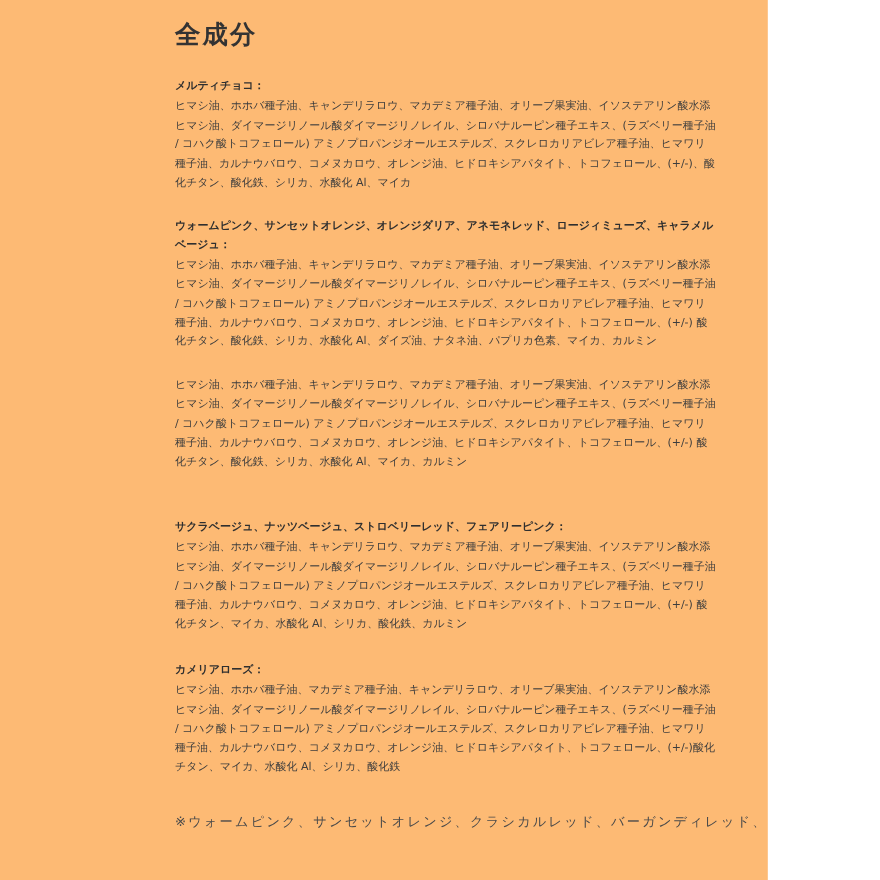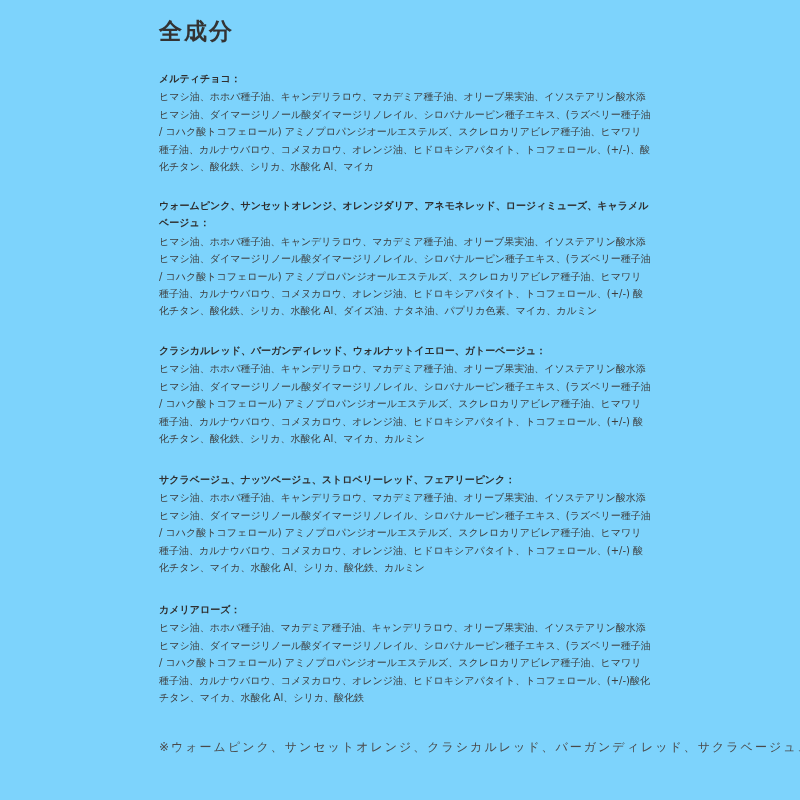--- a/index.html
+++ b/index.html
@@ -2,23 +2,23 @@
 <html><head>
 <meta charset="utf-8">
 <style>
   html, body {
     margin: 0;
     padding: 0;
     background: #ffffff;
   }
   .page {
     position: relative;
-    width: 800px;
+    width: 698px;
     height: 800px;
-    background: #7dd3fc;
+    background: #fdba74;
     overflow: hidden;
     font-family: "DejaVu Sans", "Liberation Sans", sans-serif;
     color: #3a3a3a;
   }
   .abs {
     position: absolute;
     left: 159px;
     width: 492px;
   }
   .title {
@@ -70,21 +70,20 @@
     <p class="names">メルティチョコ：</p>
     <p class="ingredients">ヒマシ油、ホホバ種子油、キャンデリラロウ、マカデミア種子油、オリーブ果実油、イソステアリン酸水添ヒマシ油、ダイマージリノール酸ダイマージリノレイル、シロバナルーピン種子エキス、(ラズベリー種子油 / コハク酸トコフェロール) アミノプロパンジオールエステルズ、スクレロカリアビレア種子油、ヒマワリ種子油、カルナウバロウ、コメヌカロウ、オレンジ油、ヒドロキシアパタイト、トコフェロール、(+/-)、酸化チタン、酸化鉄、シリカ、水酸化 Al、マイカ</p>
   </section>
 
   <section class="abs ing-section sec-2">
     <p class="names">ウォームピンク、サンセットオレンジ、オレンジダリア、アネモネレッド、ロージィミューズ、キャラメルベージュ：</p>
     <p class="ingredients">ヒマシ油、ホホバ種子油、キャンデリラロウ、マカデミア種子油、オリーブ果実油、イソステアリン酸水添ヒマシ油、ダイマージリノール酸ダイマージリノレイル、シロバナルーピン種子エキス、(ラズベリー種子油 / コハク酸トコフェロール) アミノプロパンジオールエステルズ、スクレロカリアビレア種子油、ヒマワリ種子油、カルナウバロウ、コメヌカロウ、オレンジ油、ヒドロキシアパタイト、トコフェロール、(+/-) 酸化チタン、酸化鉄、シリカ、水酸化 Al、ダイズ油、ナタネ油、パプリカ色素、マイカ、カルミン</p>
   </section>
 
   <section class="abs ing-section sec-3">
-    <p class="names">クラシカルレッド、バーガンディレッド、ウォルナットイエロー、ガトーベージュ：</p>
     <p class="ingredients">ヒマシ油、ホホバ種子油、キャンデリラロウ、マカデミア種子油、オリーブ果実油、イソステアリン酸水添ヒマシ油、ダイマージリノール酸ダイマージリノレイル、シロバナルーピン種子エキス、(ラズベリー種子油 / コハク酸トコフェロール) アミノプロパンジオールエステルズ、スクレロカリアビレア種子油、ヒマワリ種子油、カルナウバロウ、コメヌカロウ、オレンジ油、ヒドロキシアパタイト、トコフェロール、(+/-) 酸化チタン、酸化鉄、シリカ、水酸化 Al、マイカ、カルミン</p>
   </section>
 
   <section class="abs ing-section sec-5">
     <p class="names">カメリアローズ：</p>
     <p class="ingredients">ヒマシ油、ホホバ種子油、マカデミア種子油、キャンデリラロウ、オリーブ果実油、イソステアリン酸水添ヒマシ油、ダイマージリノール酸ダイマージリノレイル、シロバナルーピン種子エキス、(ラズベリー種子油 / コハク酸トコフェロール) アミノプロパンジオールエステルズ、スクレロカリアビレア種子油、ヒマワリ種子油、カルナウバロウ、コメヌカロウ、オレンジ油、ヒドロキシアパタイト、トコフェロール、(+/-)酸化チタン、マイカ、水酸化 Al、シリカ、酸化鉄</p>
   </section>
 
   <section class="abs ing-section sec-4">
     <p class="names">サクラベージュ、ナッツベージュ、ストロベリーレッド、フェアリーピンク：</p>

